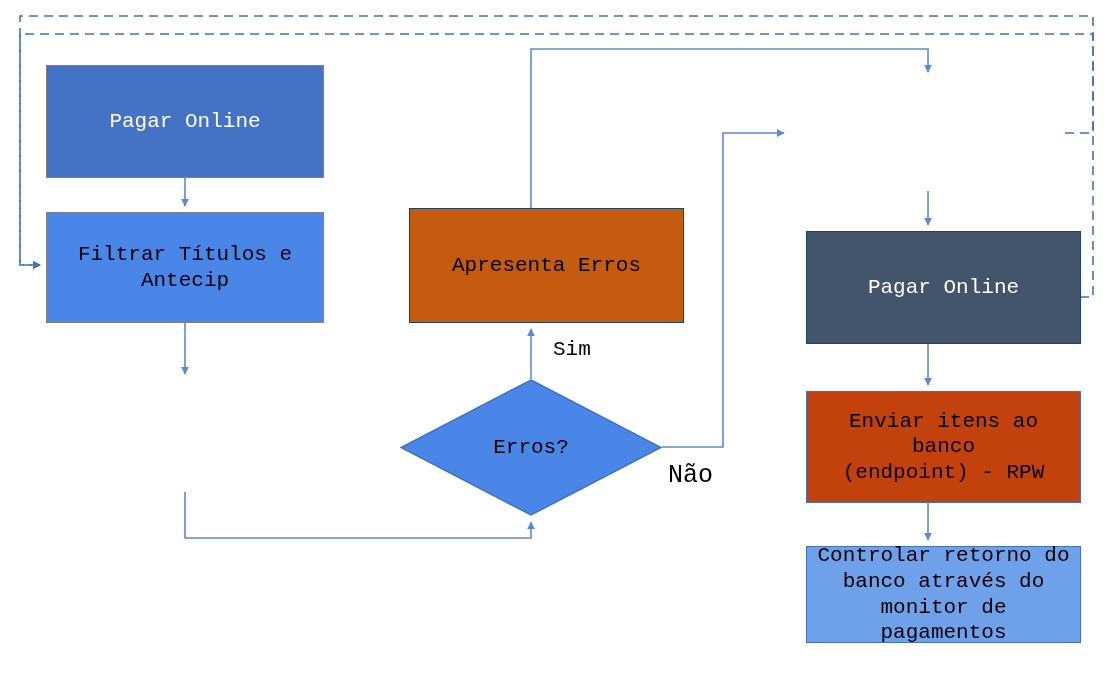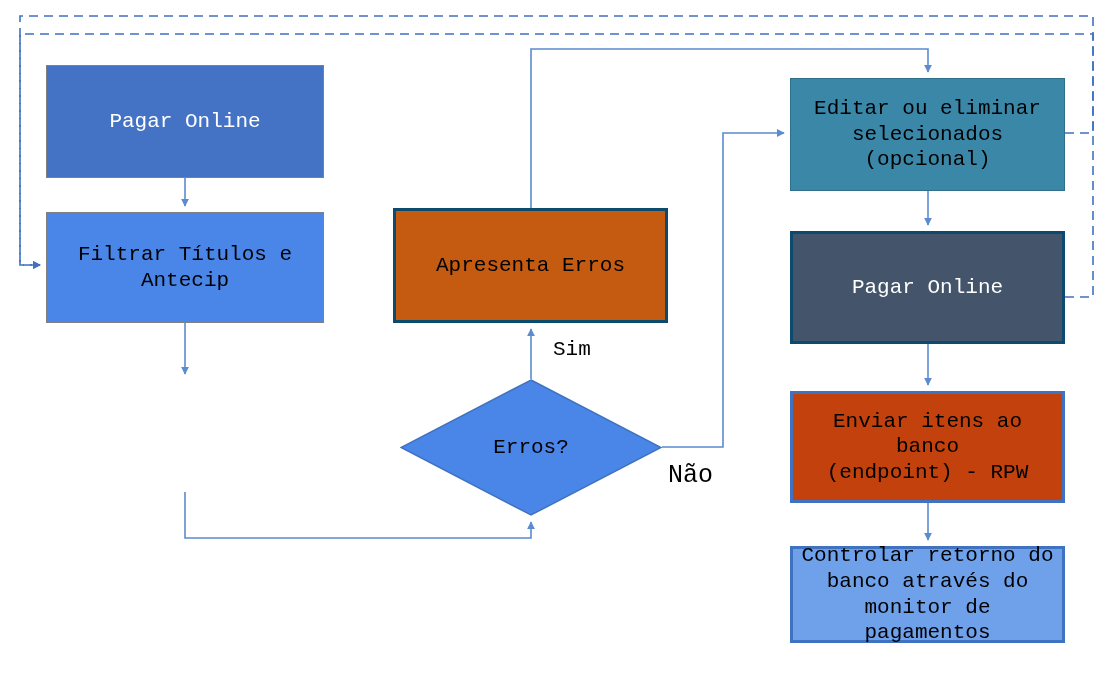--- a/index.html
+++ b/index.html
@@ -37,21 +37,22 @@
     padding: 2px 6px;
   }
   .node span {
     display: block;
     white-space: pre-line;
   }
   .rect {
     border: 1px solid #808080;
   }
   .rect.thinblue {
-    border: 3px solid #0c4a6e;
+    border: 1px solid #0c4a6e;
+    margin-left: 16px;
   }
   .rect.dark {
     border: 1px solid #000000;
   }
   .diamond-wrap {
     position: absolute;
   }
   .diamond-wrap svg {
     position: absolute;
     left: 0;
@@ -128,25 +129,20 @@
 
   <div class="diamond-wrap" style="left:400px; top:379px; width:262px; height:137px;">
     <svg width="262" height="137" viewBox="0 0 262 137" xmlns="http://www.w3.org/2000/svg">
       <polygon points="131,1 261,68.5 131,136 1,68.5" fill="#4a86e8" stroke="#3f72c0" stroke-width="1.5"></polygon>
     </svg>
     <div class="diamond-label" style="font-size:21px; color:#000000;">
       <span>Erros?</span>
     </div>
   </div>
 
-  <div class="node rect" style="left:790px; top:78px; width:275px; height:113px; background:#3a87a8; color:#000000; font-size:21px; border-color:#2f6f8a;">
-    <span>Editar ou eliminar
-selecionados
-(opcional)</span>
-  </div>
 
   <div class="node rect thinblue" style="left:790px; top:231px; width:275px; height:113px; background:#44546a; color:#ffffff; font-size:21px;">
     <span>Pagar Online</span>
   </div>
 
   <div class="node rect thinblue" style="left:790px; top:391px; width:275px; height:112px; background:#c2410c; color:#000000; font-size:21px; border-color:#3f72c0;">
     <span>Enviar itens ao banco
 (endpoint) - RPW</span>
   </div>
 

